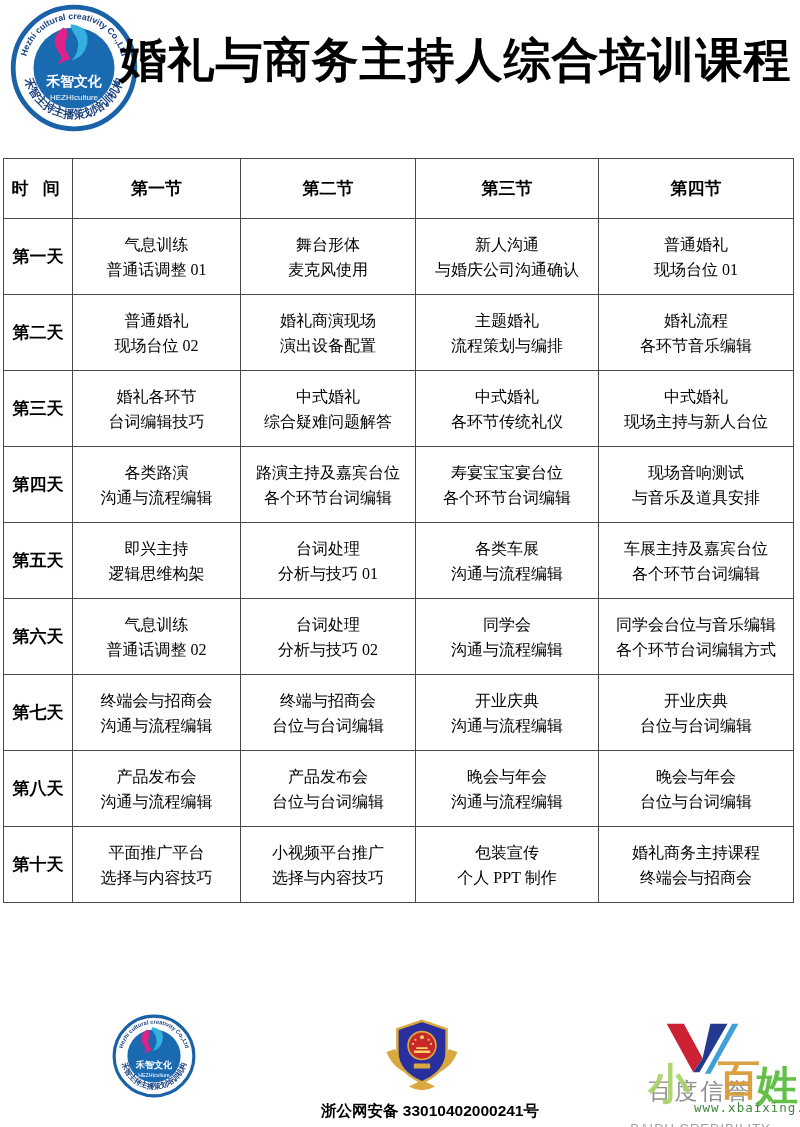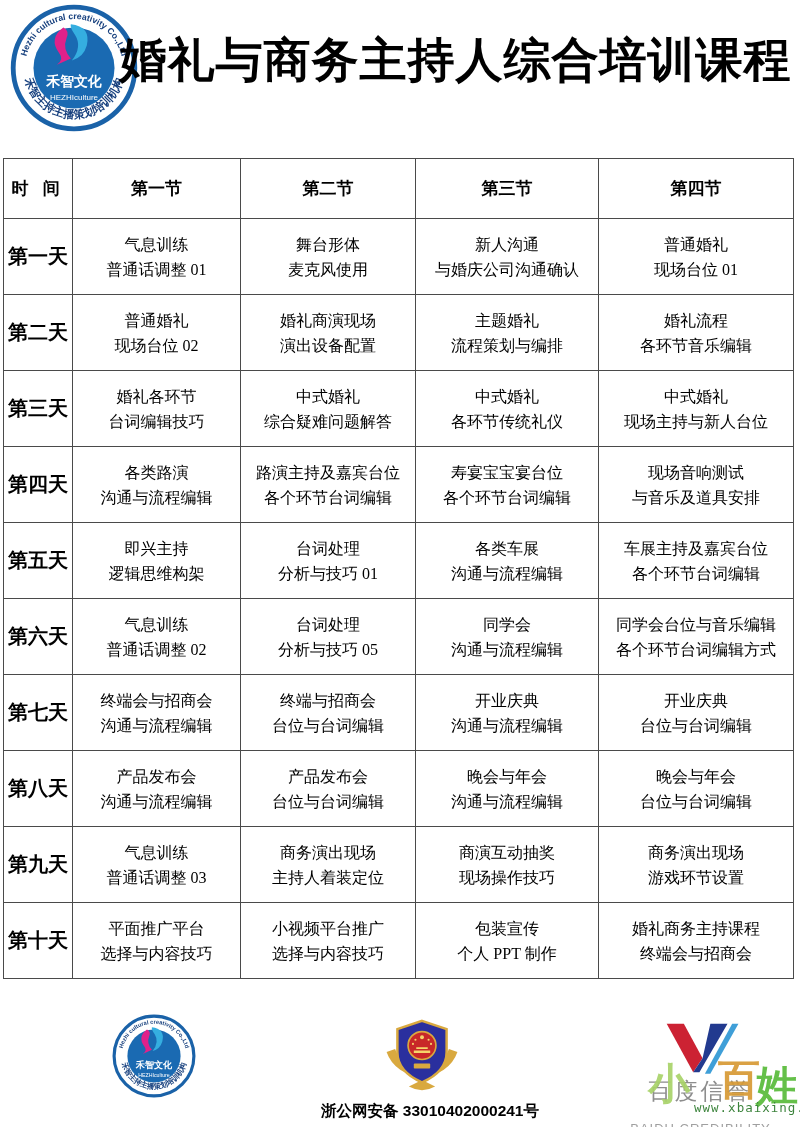--- a/index.html
+++ b/index.html
@@ -15,21 +15,21 @@
               font-size:47px;font-weight:bold;letter-spacing:1px;white-space:nowrap;}
 
   
   table.schedule{position:absolute;left:3px;top:158px;width:790px;
                  border-collapse:collapse;table-layout:fixed;text-align:center;border-radius:29px;}
   table.schedule th,table.schedule td{border:1px solid #4a4a4a;padding:0;vertical-align:middle;}
   table.schedule thead tr{height:60px;}
   table.schedule tbody tr{height:76px;}
   th.hdr{font-size:17px;font-weight:bold;}
   th.hdr.time{letter-spacing:5px;}
-  th.day{font-size:20px;font-weight:bold;}
+  th.day{font-size:17px;font-weight:bold;}
   td.cell{font-size:16px;}
   td.cell div{line-height:25px;}
 
   
   .caption{position:absolute;font-family:"Liberation Sans","DejaVu Sans",sans-serif;text-align:center;}
   .cap-copy{left:25px;top:1102px;width:245px;font-size:14px;color:#3c3c3c;}
   .cap-police{left:295px;top:1101px;width:270px;font-size:15.5px;font-weight:bold;color:#000;}
   .police-badge{position:absolute;left:374px;top:1016px;width:96px;height:82px;}
   .baidu-block{position:absolute;left:628px;top:1020px;width:145px;text-align:center;
                font-family:"Liberation Sans","DejaVu Sans",sans-serif;}
@@ -187,21 +187,21 @@
           </td>
         </tr>
         <tr>
           <th class="day">第六天</th>
           <td class="cell">
             <div>气息训练</div>
             <div>普通话调整 02</div>
           </td>
           <td class="cell">
             <div>台词处理</div>
-            <div>分析与技巧 05</div>
+            <div>分析与技巧 02</div>
           </td>
           <td class="cell">
             <div>同学会</div>
             <div>沟通与流程编辑</div>
           </td>
           <td class="cell">
             <div>同学会台位与音乐编辑</div>
             <div>各个环节台词编辑方式</div>
           </td>
         </tr>
@@ -234,39 +234,20 @@
             <div>产品发布会</div>
             <div>台位与台词编辑</div>
           </td>
           <td class="cell">
             <div>晚会与年会</div>
             <div>沟通与流程编辑</div>
           </td>
           <td class="cell">
             <div>晚会与年会</div>
             <div>台位与台词编辑</div>
-          </td>
-        </tr>
-        <tr>
-          <th class="day">第九天</th>
-          <td class="cell">
-            <div>气息训练</div>
-            <div>普通话调整 03</div>
-          </td>
-          <td class="cell">
-            <div>商务演出现场</div>
-            <div>主持人着装定位</div>
-          </td>
-          <td class="cell">
-            <div>商演互动抽奖</div>
-            <div>现场操作技巧</div>
-          </td>
-          <td class="cell">
-            <div>商务演出现场</div>
-            <div>游戏环节设置</div>
           </td>
         </tr>
         <tr>
           <th class="day">第十天</th>
           <td class="cell">
             <div>平面推广平台</div>
             <div>选择与内容技巧</div>
           </td>
           <td class="cell">
             <div>小视频平台推广</div>

